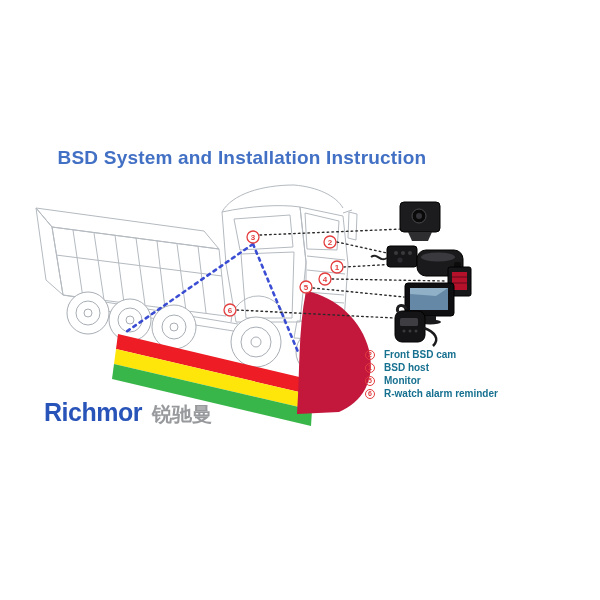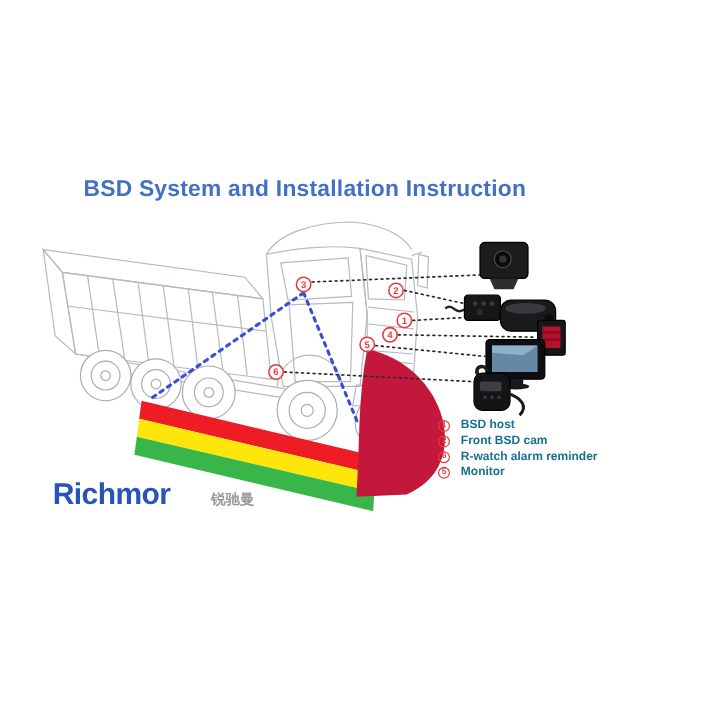--- a/index.html
+++ b/index.html
@@ -1,36 +1,36 @@
 <!DOCTYPE html>
 <html><head>
 <meta charset="utf-8">
 <style>
   html,body{margin:0;padding:0;}
   body{
     width:600px;height:600px;position:relative;overflow:hidden;
     background:#ffffff;font-family:"Liberation Sans",sans-serif;
   }
   .title{
-    position:absolute;top:147px;left:12px;width:484px;text-align:center;
+    position:absolute;top:147px;left:0;width:484px;text-align:center;
     font-size:19px;font-weight:700;color:#4270c4;letter-spacing:.2px;
   }
   .scene{position:absolute;left:0;top:0;width:600px;height:600px;}
   .legend{position:absolute;left:365px;top:348px;}
   .legend-row{display:flex;align-items:center;height:13px;}
   .legend-num{
     flex:0 0 auto;width:10px;height:10px;box-sizing:border-box;
     border:1px solid #e43d3e;border-radius:50%;color:#e43d3e;
     font-size:7px;font-weight:700;line-height:8px;
     display:flex;align-items:center;justify-content:center;margin-right:9px;
   }
   .legend-label{font-size:10px;font-weight:700;color:#16708f;white-space:nowrap;}
-  .logo{position:absolute;left:44px;top:398px;display:flex;align-items:baseline;gap:24px;}
+  .logo{position:absolute;left:44px;top:398px;display:flex;align-items:baseline;}
   .logo-en{font-size:25px;font-weight:800;color:#2853b8;letter-spacing:-.5px;}
-  .logo-cn{font-size:12px;font-weight:700;color:#97999c;margin-left:10px;}
+  .logo-cn{font-size:20px;font-weight:700;color:#97999c;margin-left:10px;}
 </style>
 </head>
 <body>
 
 <div class="title">BSD System and Installation Instruction</div>
 
 <svg class="scene" viewBox="0 0 600 600" xmlns="http://www.w3.org/2000/svg">
 
   <g stroke="#b4bac0" stroke-width="1" fill="none">
 
@@ -156,33 +156,33 @@
     </g>
     <g>
       <circle cx="230" cy="310" r="6" fill="#ffffff" fill-opacity="0.85" stroke="#e43d3e" stroke-width="1.3"></circle>
       <text x="230" y="312.8" fill="#e43d3e">6</text>
     </g>
   </g>
 </svg>
 
 <div class="legend">
   <div class="legend-row">
+    <span class="legend-num">2</span>
+    <span class="legend-label">Front BSD cam</span>
+  </div>
+  <div class="legend-row">
     <span class="legend-num">1</span>
     <span class="legend-label">BSD host</span>
   </div>
   <div class="legend-row">
-    <span class="legend-num">2</span>
-    <span class="legend-label">Front BSD cam</span>
+    <span class="legend-num">5</span>
+    <span class="legend-label">Monitor</span>
   </div>
   <div class="legend-row">
     <span class="legend-num">6</span>
     <span class="legend-label">R-watch alarm reminder</span>
-  </div>
-  <div class="legend-row">
-    <span class="legend-num">5</span>
-    <span class="legend-label">Monitor</span>
   </div>
 </div>
 
 <div class="logo">
   <span class="logo-en">Richmor</span>
   <span class="logo-cn">锐驰曼</span>
 </div>
 
 </body></html>

